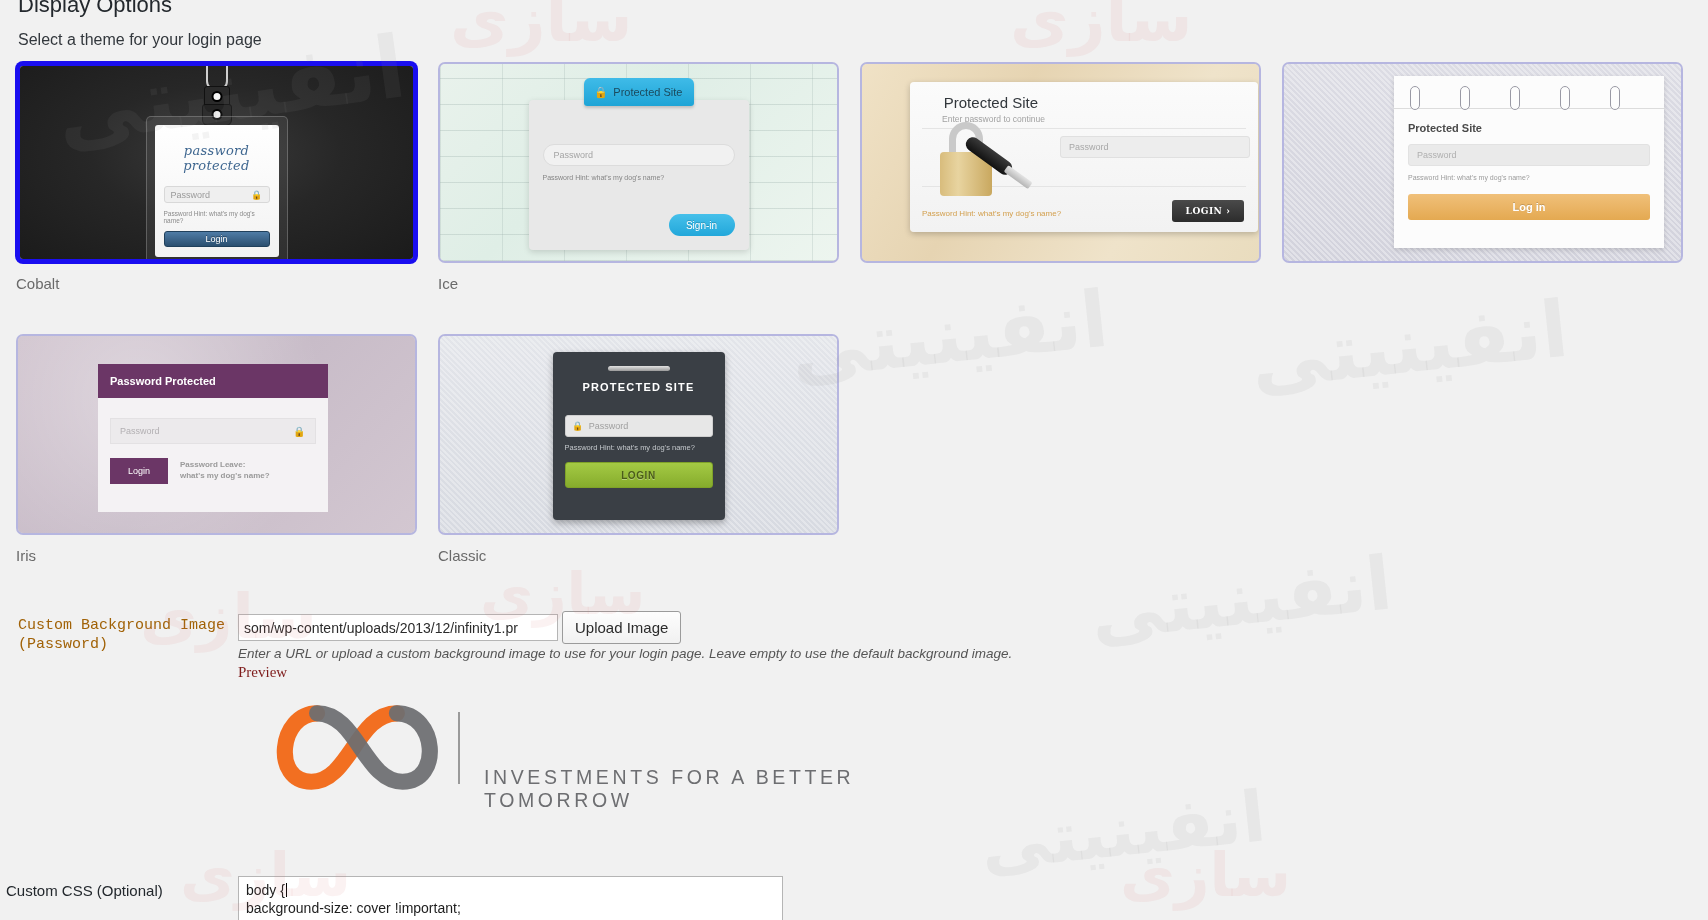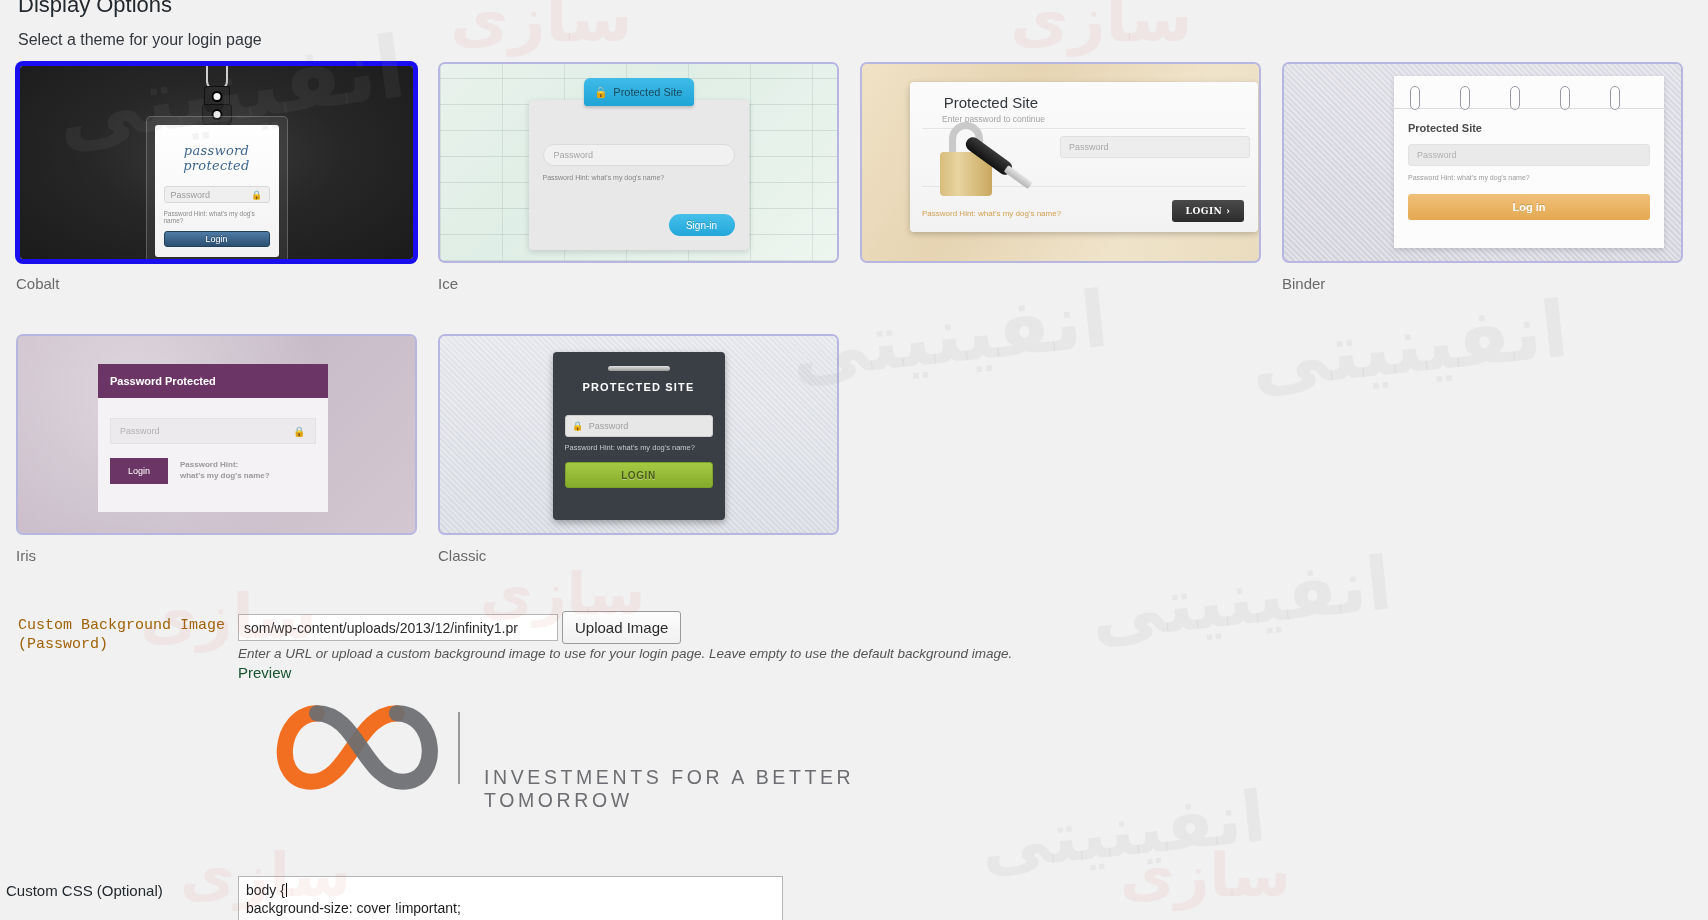--- a/index.html
+++ b/index.html
@@ -365,21 +365,21 @@
     border: 1px solid #9b9b9b; border-radius: 3px;
     font-size: 15px; color: #2b2b2b; cursor: pointer;
     font-family: "Liberation Sans", sans-serif;
   }
   .field-desc {
     position: absolute; left: 238px; top: 646px;
     font-size: 13.5px; font-style: italic; color: #555;
   }
   .preview-label {
     position: absolute; left: 238px; top: 664px;
-    font-size: 15px; color: #14532d;
+    font-size: 15px; color: #7f1d1d; font-family: Liberation Serif, serif;
   }
 
   
   .logo-wrap { position: absolute; left: 262px; top: 690px; width: 720px; height: 110px; }
   .inf-mark { position:absolute; left: 0; top: 10px; width: 190px; height: 95px; }
   .inf-divider {
     position: absolute; left: 196px; top: 22px; width: 2px; height: 72px; background: #9a9a9a;
   }
   .inf-text {
     position: absolute; left: 218px; top: 18px;
@@ -524,40 +524,39 @@
               </div>
               <div class="bd-title">Protected Site</div>
               <div class="bd-input">
                 <span>Password</span>
               </div>
               <div class="bd-hint">Password Hint:  what's my dog's name?</div>
               <div class="bd-btn">Log in</div>
             </div>
           </div>
         </div>
-        <div class="theme-label">Binder</div>
       </div>
     </div>
 
     <div class="theme-row">
 
       <div class="theme-cell">
         <div class="thumb">
           <div class="mock">
             <div class="ir-bg"></div>
             <div class="ir-card">
               <div class="ir-head">Password Protected</div>
               <div class="ir-input">
                 <span>Password</span>
                 <span style="font-size:10px;color:#c2bfc2">🔒</span>
               </div>
               <div class="ir-row">
                 <div class="ir-btn">Login</div>
                 <div class="ir-hint">
-                  <div>Password Hint:</div>
+                  <div>Password Leave:</div>
                   <div>what's my dog's name?</div>
                 </div>
               </div>
             </div>
           </div>
         </div>
         <div class="theme-label">Iris</div>
       </div>
 
       <div class="theme-cell">

